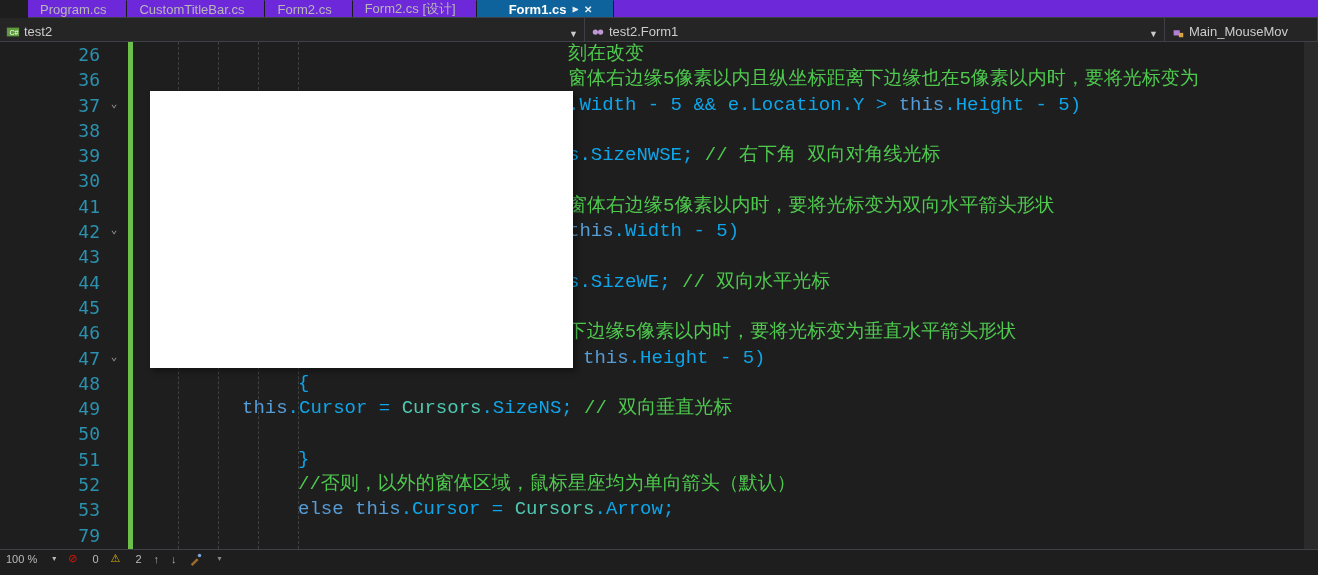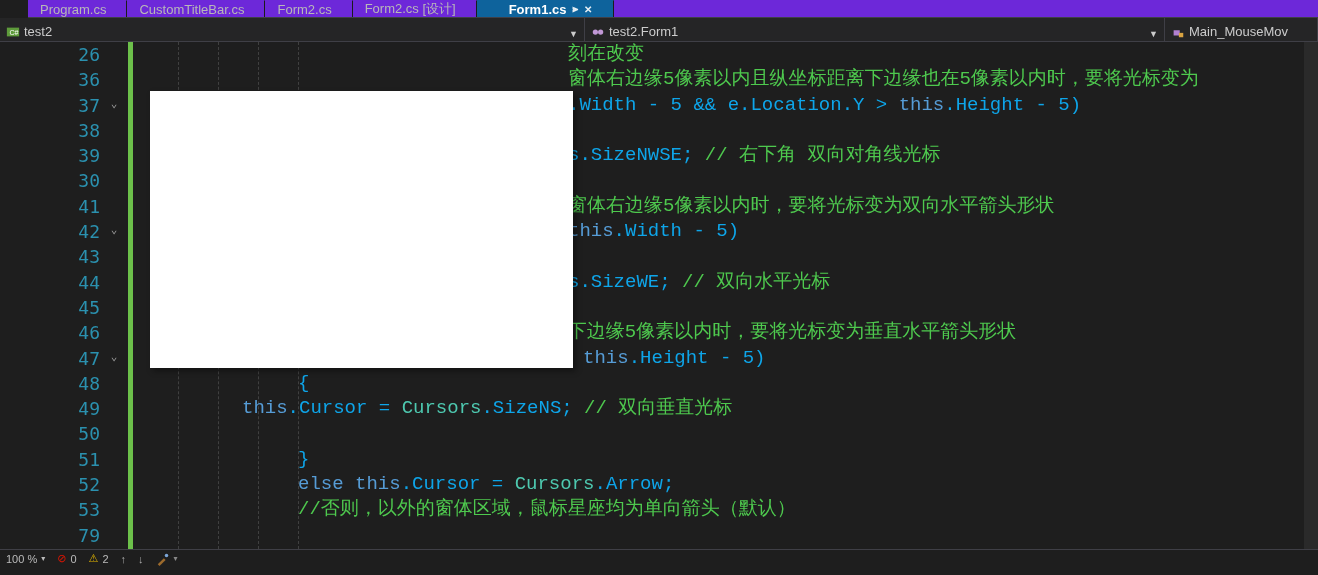--- a/index.html
+++ b/index.html
@@ -143,21 +143,21 @@
     height:18px;
     background:#1E1E1E;
     border-top:1px solid #3F3F46;
     display:flex;
     align-items:center;
     gap:12px;
     padding:0 6px;
     color:#BBBBBB;
     font-size:11px;
   }
-  .status .item { display:flex; align-items:center; gap:4px; }
+  .status .item { display:flex; align-items:center; gap:15px; }
   .warn { color:#DDB100; }
   .err  { color:#E51400; }
   .up   { color:#AAAAAA; }
 
   
   .vscroll {
     position:absolute; right:0; top:0; bottom:0; width:14px;
     background:#2A2A2A;
   }
 </style>
@@ -258,22 +258,22 @@
     <div class="codeline" style="padding-left:440px"><span class="c-kw">this</span><span class="c-plain">.Width - 5)</span></div>
     <div class="codeline"></div>
     <div class="codeline" style="padding-left:440px"><span class="c-plain">s.SizeWE; </span><span class="c-cmt">// 双向水平光标</span></div>
     <div class="codeline" style="padding-left:170px"><span class="c-plain">}</span></div>
     <div class="codeline" style="padding-left:170px"><span class="c-cmt">//当鼠标移动时纵坐标距离窗体下边缘5像素以内时，要将光标变为垂直水平箭头形状</span></div>
     <div class="codeline" style="padding-left:170px"><span class="c-kw">else if</span><span class="c-plain"> (e.Location.Y &gt;= </span><span class="c-kw">this</span><span class="c-plain">.Height - 5)</span></div>
     <div class="codeline" style="padding-left:170px"><span class="c-plain">{</span></div>
     <div class="codeline" style="padding-left:114px"><span class="c-kw">this</span><span class="c-plain">.Cursor = </span><span class="c-typ">Cursors</span><span class="c-plain">.SizeNS; </span><span class="c-cmt">// 双向垂直光标</span></div>
     <div class="codeline"></div>
     <div class="codeline" style="padding-left:170px"><span class="c-plain">}</span></div>
+    <div class="codeline" style="padding-left:170px"><span class="c-cmt">//否则，以外的窗体区域，鼠标星座均为单向箭头（默认）</span></div>
     <div class="codeline" style="padding-left:170px"><span class="c-kw">else </span><span class="c-kw">this</span><span class="c-plain">.Cursor = </span><span class="c-typ">Cursors</span><span class="c-plain">.Arrow;</span></div>
-    <div class="codeline" style="padding-left:170px"><span class="c-cmt">//否则，以外的窗体区域，鼠标星座均为单向箭头（默认）</span></div>
     <div class="codeline"></div>
   </div>
   <div class="vscroll"></div>
 
   <div class="popup"></div>
 </div>
 
 <div class="status">
   <div class="item">
     <span>100 %</span>

